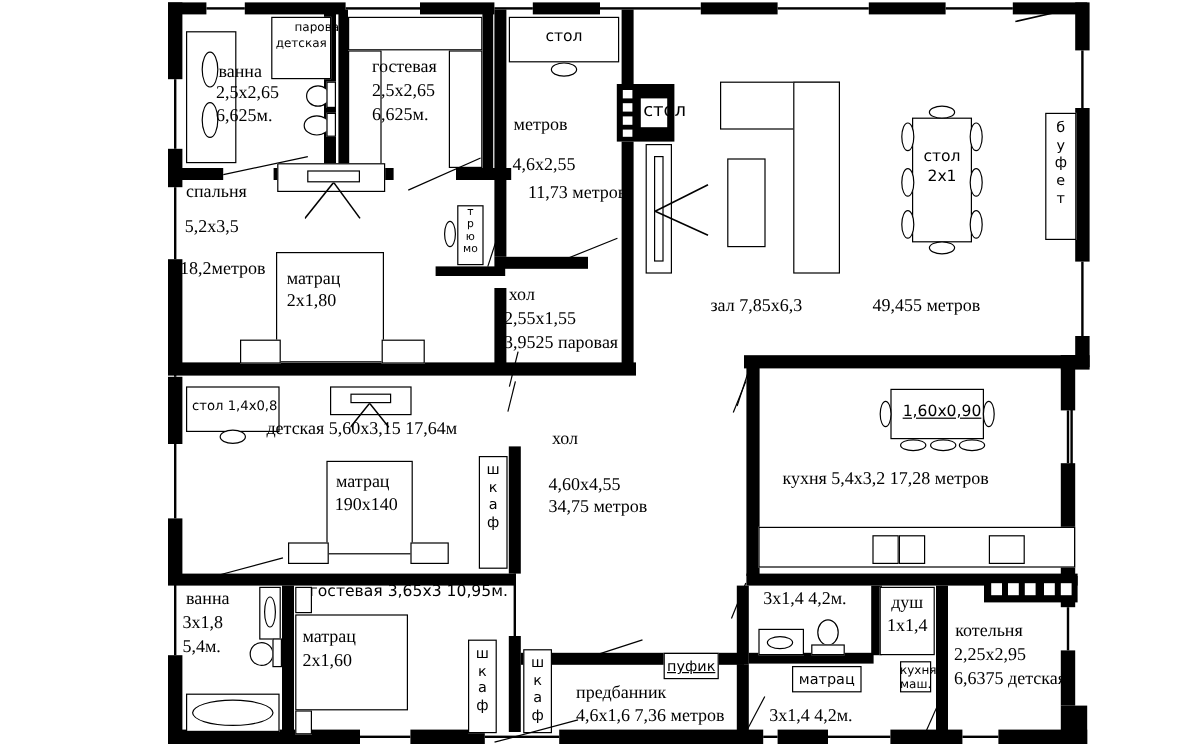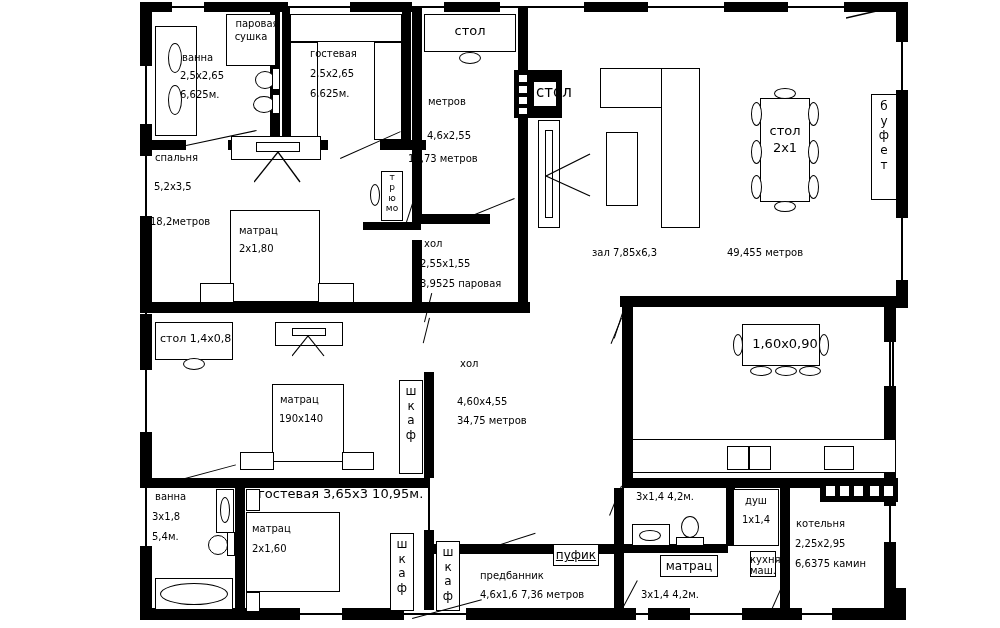--- a/index.html
+++ b/index.html
@@ -8,21 +8,21 @@
   #plan{position:relative;width:1000px;height:628px;background:#fff;overflow:hidden;}
   
   .wall{position:absolute;background:#000;}
   .thin{position:absolute;background:#000;}
   
   .fb{position:absolute;border:1.6px solid #000;background:#fff;box-sizing:border-box;}
   .fb2{position:absolute;border:1.2px solid #000;background:#fff;box-sizing:border-box;}
   .ell{position:absolute;border:1.4px solid #000;border-radius:50%;background:#fff;box-sizing:border-box;}
   .lbl{position:absolute;white-space:nowrap;line-height:1.12;}
   .s15{font-size:15px;}
-  .s14{font-size:10px;}
+  .s14{font-size:15px;font-family:Liberation Serif, serif;}
   .s13{font-size:13px;}
   .s12{font-size:12px;}
   .s11{font-size:11px;}
   .s10{font-size:10px;}
   .ctr{text-align:center;}
   .vert{position:absolute;text-align:center;font-size:12px;line-height:1.22;}
   .lead{position:absolute;background:#000;transform-origin:0 0;height:1.4px;}
   .sq{position:absolute;background:#fff;}
 </style>
 </head>
@@ -148,22 +148,22 @@
   <div class="sq" style="left:519px;top:86px;width:8px;height:7px;"></div>
   <div class="sq" style="left:519px;top:97px;width:8px;height:7px;"></div>
   <div class="sq" style="left:519px;top:108px;width:8px;height:6px;"></div>
   <div class="sq" style="left:534px;top:82px;width:22px;height:24px;"></div>
   <div class="lbl s15" style="left:536px;top:84px;">стол</div>
 
   <div class="fb" style="left:155px;top:26px;width:42px;height:110px;"></div>
   <div class="ell" style="left:168px;top:43px;width:14px;height:30px;"></div>
   <div class="ell" style="left:168px;top:85px;width:14px;height:30px;"></div>
   <div class="fb" style="left:226px;top:14px;width:50px;height:52px;"></div>
-  <div class="lbl s10 ctr" style="left:232px;top:18px;width:50px;">паровая</div>
-  <div class="lbl s10 ctr" style="left:226px;top:31px;width:50px;">сушка</div>
+  <div class="lbl s10 ctr" style="left:242px;top:18px;width:50px;">паровая</div>
+  <div class="lbl s10 ctr" style="left:226px;top:31px;width:50px;">детская</div>
   <div class="ell" style="left:255px;top:71px;width:20px;height:18px;"></div>
   <div class="fb2" style="left:272px;top:68px;width:8px;height:22px;"></div>
   <div class="ell" style="left:253px;top:96px;width:22px;height:17px;"></div>
   <div class="fb2" style="left:272px;top:94px;width:8px;height:20px;"></div>
   <div class="lbl s14" style="left:182px;top:52px;">ванна</div>
   <div class="lbl s14" style="left:180px;top:70px;">2,5x2,65</div>
   <div class="lbl s14" style="left:180px;top:89px;">6,625м.</div>
   <div class="lead" style="left:186px;top:145px;width:72px;transform:rotate(-12deg);"></div>
 
   <div class="fb" style="left:290px;top:14px;width:112px;height:28px;"></div>
@@ -172,21 +172,21 @@
   <div class="lbl s14" style="left:310px;top:48px;">гостевая</div>
   <div class="lbl s14" style="left:310px;top:68px;">2,5x2,65</div>
   <div class="lbl s14" style="left:310px;top:88px;">6,625м.</div>
   <div class="lead" style="left:340px;top:158px;width:66px;transform:rotate(-24deg);"></div>
 
   <div class="fb" style="left:424px;top:14px;width:92px;height:38px;"></div>
   <div class="lbl s13 ctr" style="left:424px;top:24px;width:92px;">стол</div>
   <div class="ell" style="left:459px;top:52px;width:22px;height:12px;"></div>
   <div class="lbl s14" style="left:428px;top:96px;">метров</div>
   <div class="lbl s14" style="left:427px;top:130px;">4,6х2,55</div>
-  <div class="lbl s14" style="left:408px;top:153px;text-align:right;">11,73 метров</div>
+  <div class="lbl s14" style="left:440px;top:153px;text-align:right;">11,73 метров</div>
 
   <div class="fb" style="left:538px;top:120px;width:22px;height:108px;"></div>
   <div class="fb2" style="left:545px;top:130px;width:8px;height:88px;"></div>
   <svg style="position:absolute;left:544px;top:152px;width:52px;height:48px;">
     <line x1="2" y1="24" x2="46" y2="2" stroke="#000" stroke-width="1.3"></line>
     <line x1="2" y1="24" x2="46" y2="44" stroke="#000" stroke-width="1.3"></line>
   </svg>
 
   <div class="fb" style="left:600px;top:68px;width:100px;height:40px;"></div>
   <div class="fb" style="left:661px;top:68px;width:39px;height:160px;"></div>
@@ -244,20 +244,21 @@
 
   <div class="fb" style="left:155px;top:322px;width:78px;height:38px;"></div>
   <div class="lbl s11" style="left:160px;top:333px;">стол 1,4х0,8</div>
   <div class="ell" style="left:183px;top:358px;width:22px;height:12px;"></div>
   <div class="fb" style="left:275px;top:322px;width:68px;height:24px;"></div>
   <div class="fb2" style="left:292px;top:328px;width:34px;height:8px;"></div>
   <svg style="position:absolute;left:292px;top:336px;width:34px;height:22px;">
     <line x1="16" y1="0" x2="0" y2="20" stroke="#000" stroke-width="1.2"></line>
     <line x1="16" y1="0" x2="32" y2="20" stroke="#000" stroke-width="1.2"></line>
   </svg>
+  <div class="lbl s14" style="left:222px;top:350px;">детская   5,60х3,15   17,64м</div>
   <div class="fb" style="left:272px;top:384px;width:72px;height:78px;"></div>
   <div class="lbl s14" style="left:280px;top:394px;">матрац</div>
   <div class="lbl s14" style="left:279px;top:413px;">190х140</div>
   <div class="fb" style="left:240px;top:452px;width:34px;height:18px;"></div>
   <div class="fb" style="left:342px;top:452px;width:32px;height:18px;"></div>
   <div class="fb" style="left:399px;top:380px;width:24px;height:94px;"></div>
   <div class="vert" style="left:399px;top:384px;width:24px;">
     <span>ш</span><br>
     <span>к</span><br>
     <span>а</span><br>
@@ -265,26 +266,27 @@
   </div>
   <div class="lead" style="left:424px;top:322px;width:30px;transform:rotate(-76deg);"></div>
 
   <div class="lbl s14" style="left:460px;top:358px;">хол</div>
   <div class="lbl s14" style="left:457px;top:396px;">4,60х4,55</div>
   <div class="lbl s14" style="left:457px;top:415px;">34,75 метров</div>
   <div class="lead" style="left:430px;top:318px;width:26px;transform:rotate(104deg);"></div>
   <div class="lead" style="left:622px;top:318px;width:28px;transform:rotate(112deg);"></div>
 
   <div class="fb" style="left:742px;top:324px;width:78px;height:42px;"></div>
-  <div class="lbl s13 ctr" style="left:742px;top:337px;width:86px;">1,60х0,90</div>
+  <div class="lbl s13 ctr" style="left:742px;top:337px;width:86px;text-decoration:underline;">1,60х0,90</div>
   <div class="ell" style="left:733px;top:334px;width:10px;height:22px;"></div>
   <div class="ell" style="left:819px;top:334px;width:10px;height:22px;"></div>
   <div class="ell" style="left:750px;top:366px;width:22px;height:10px;"></div>
   <div class="ell" style="left:775px;top:366px;width:22px;height:10px;"></div>
   <div class="ell" style="left:799px;top:366px;width:22px;height:10px;"></div>
+  <div class="lbl s14" style="left:652px;top:391px;">кухня   5,4х3,2   17,28 метров</div>
   <div class="fb" style="left:632px;top:439px;width:264px;height:34px;"></div>
   <div class="fb2" style="left:727px;top:446px;width:22px;height:24px;"></div>
   <div class="fb2" style="left:749px;top:446px;width:22px;height:24px;"></div>
   <div class="fb2" style="left:824px;top:446px;width:30px;height:24px;"></div>
   <div class="lead" style="left:624px;top:310px;width:30px;transform:rotate(108deg);"></div>
 
   <div class="lbl s14" style="left:155px;top:491px;">ванна</div>
   <div class="lbl s14" style="left:152px;top:511px;">3х1,8</div>
   <div class="lbl s14" style="left:152px;top:531px;">5,4м.</div>
   <div class="fb" style="left:216px;top:489px;width:18px;height:44px;"></div>
@@ -338,15 +340,15 @@
   <div class="lbl s12 ctr" style="left:660px;top:560px;width:58px;">матрац</div>
   <div class="fb" style="left:750px;top:551px;width:26px;height:26px;"></div>
   <div class="lbl s10 ctr" style="left:750px;top:554px;width:26px;">кухня.</div>
   <div class="lbl s10 ctr" style="left:750px;top:565px;width:26px;">маш.</div>
   <div class="lbl s14" style="left:641px;top:589px;">3х1,4   4,2м.</div>
   <div class="lead" style="left:620px;top:612px;width:36px;transform:rotate(-62deg);"></div>
   <div class="lead" style="left:770px;top:612px;width:34px;transform:rotate(-66deg);"></div>
 
   <div class="lbl s14" style="left:796px;top:518px;">котельня</div>
   <div class="lbl s14" style="left:795px;top:538px;">2,25х2,95</div>
-  <div class="lbl s14" style="left:795px;top:558px;">6,6375 камин</div>
+  <div class="lbl s14" style="left:795px;top:558px;">6,6375 детская</div>
 
 </div>
 
 </body></html>

